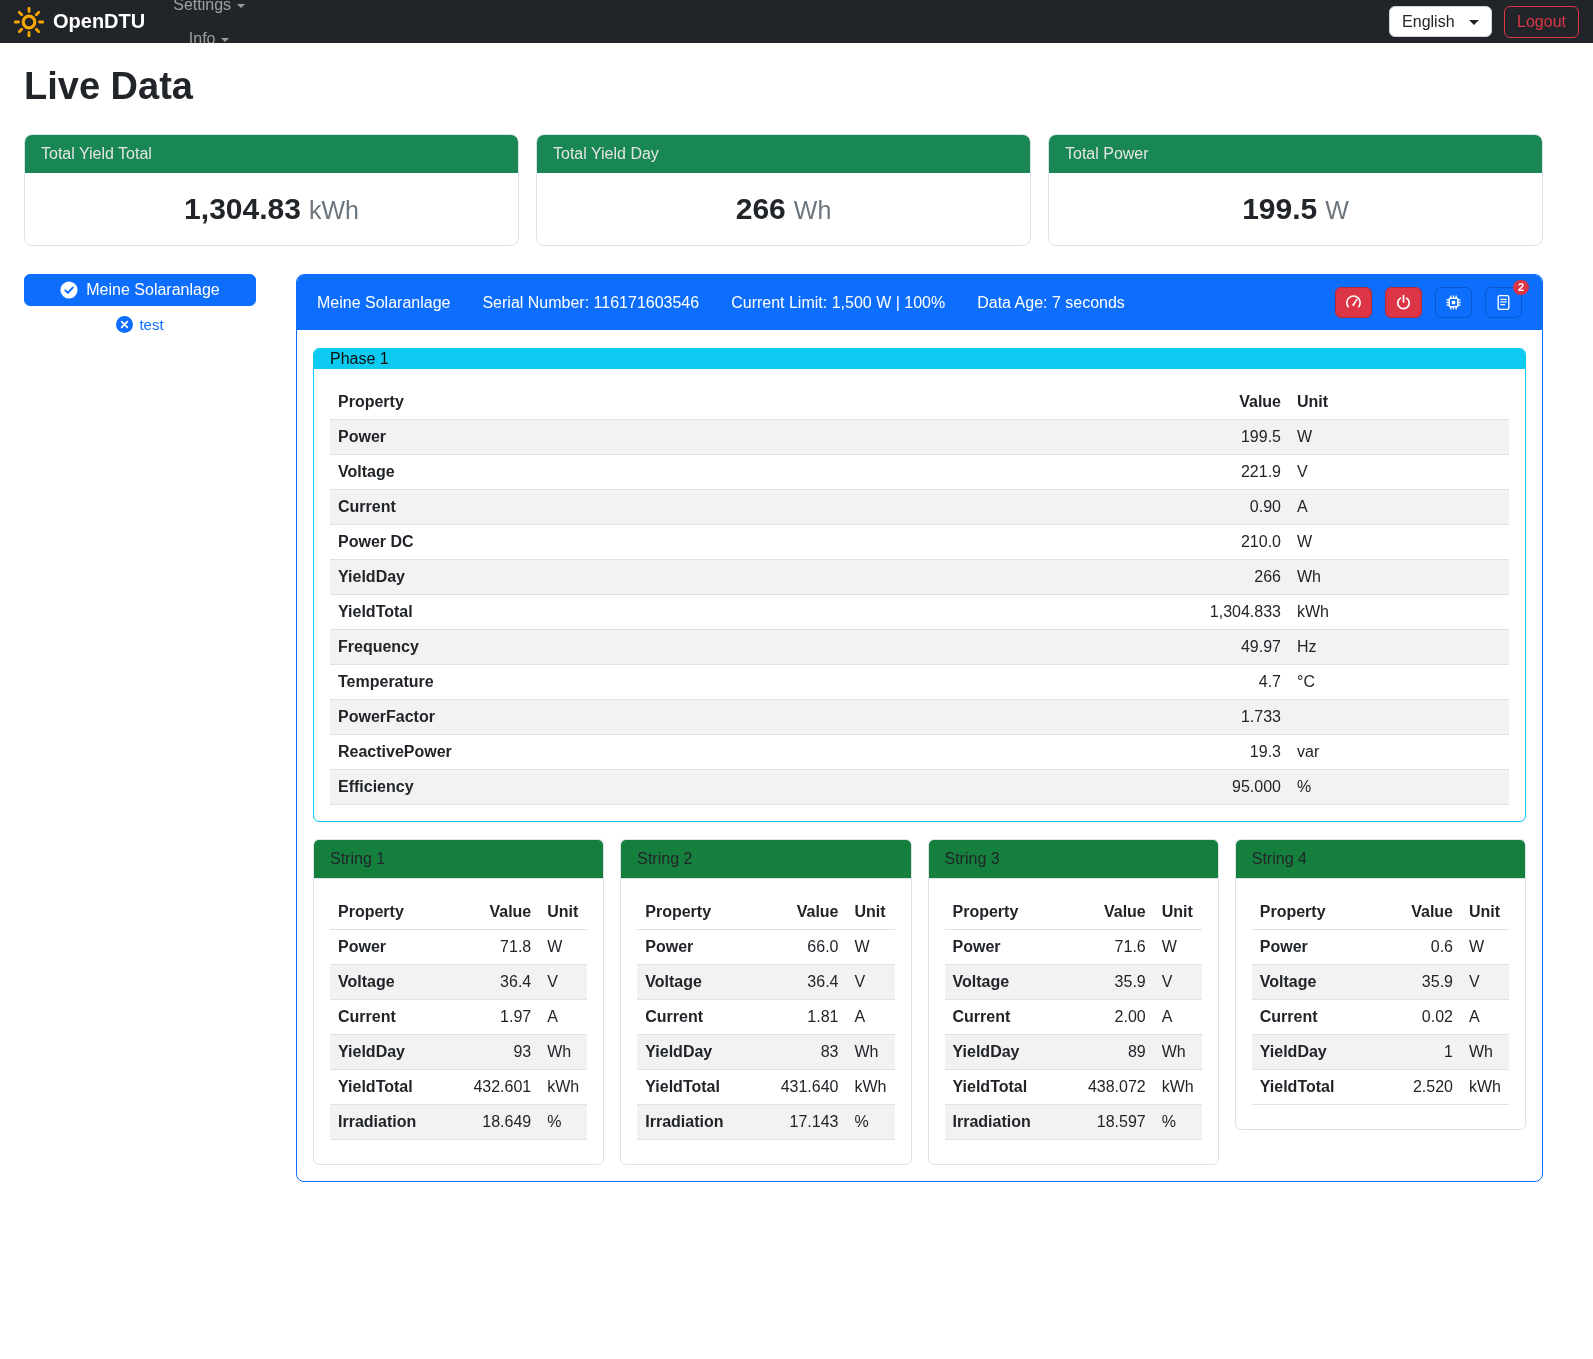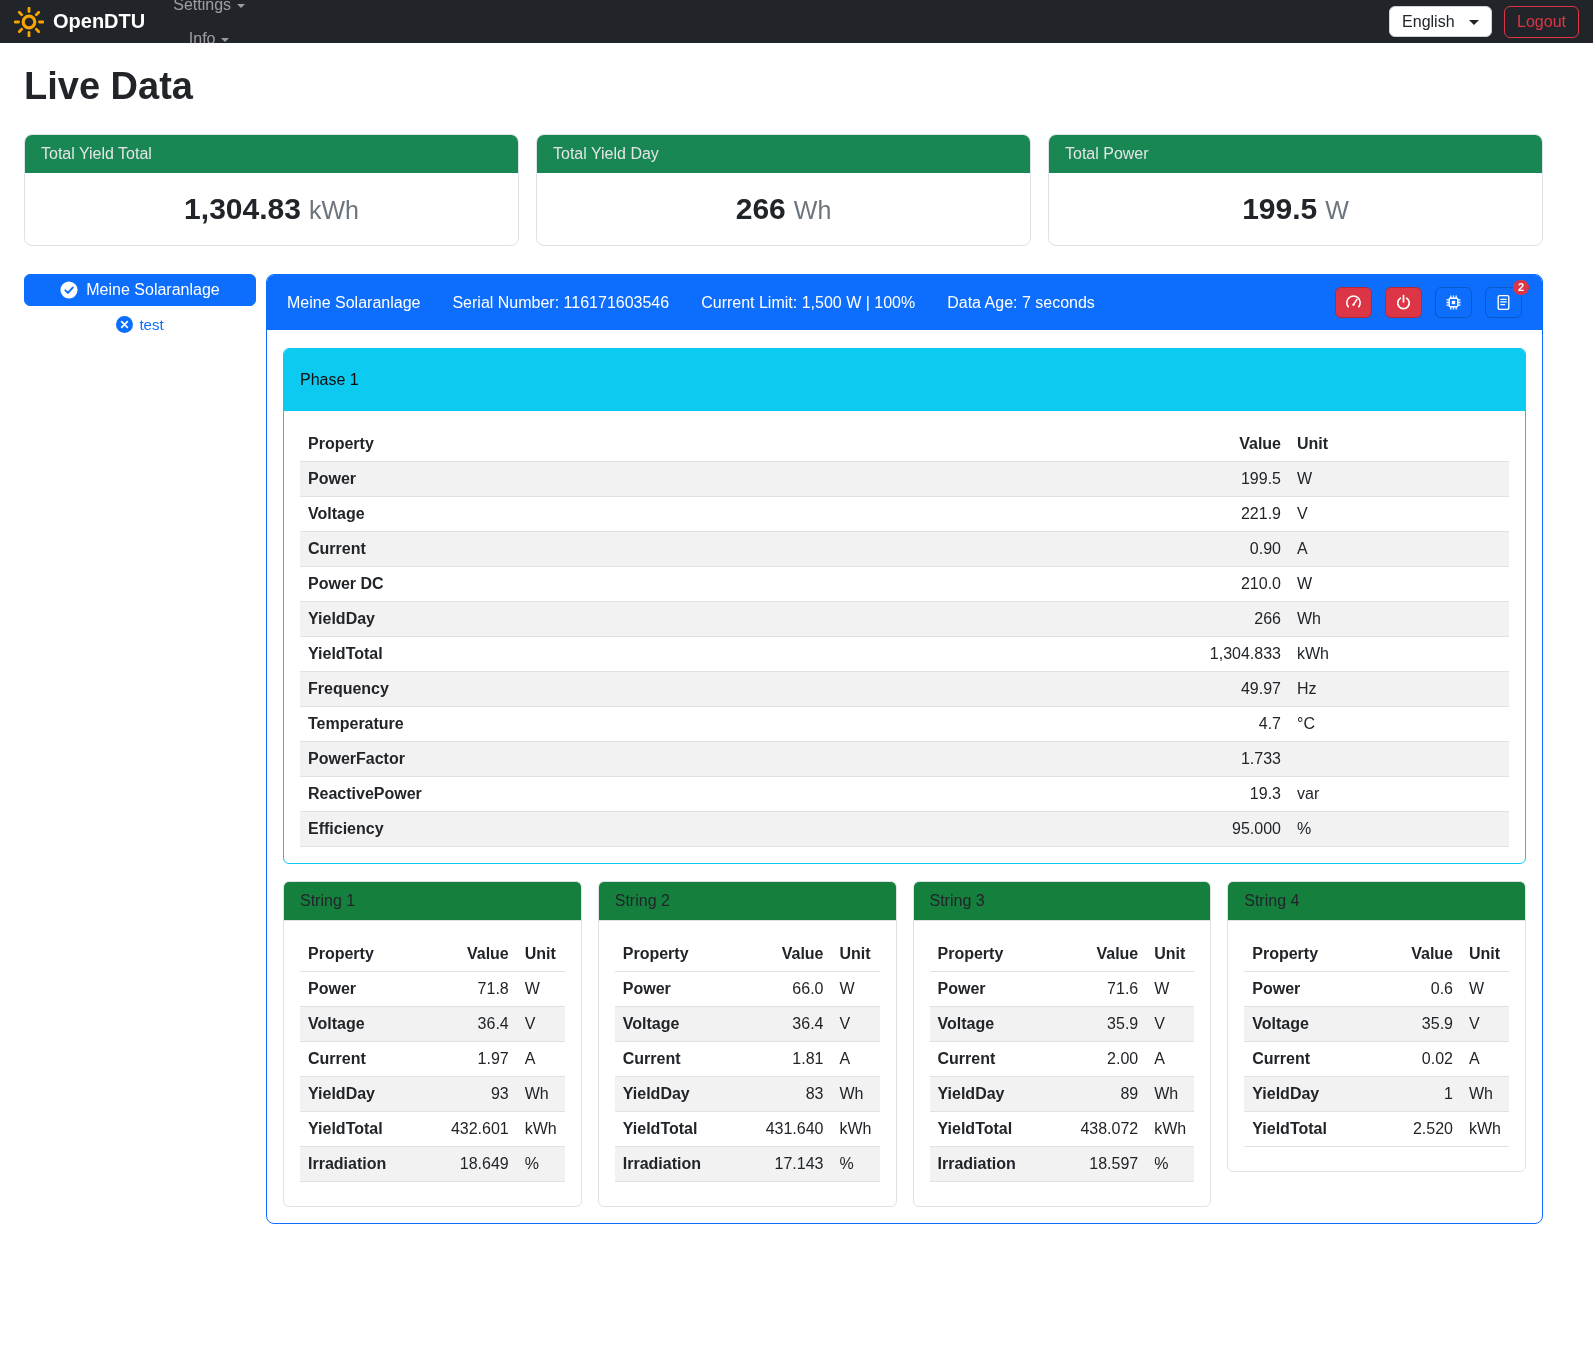--- a/index.html
+++ b/index.html
@@ -29,37 +29,37 @@
 
   
   .summary-grid{display:grid;grid-template-columns:repeat(3,1fr);gap:17px;margin-bottom:28px;}
   .scard{border:1px solid var(--border,#dee2e6);border-radius:8px;overflow:hidden;background:#fff;}
   .scard-header{background:var(--success,#198754);color:#e5e5e5;padding:10px 16px;font-size:16px;}
   .scard-body{padding:19px 16px;text-align:center;}
   .scard-value{font-size:30px;font-weight:700;color:var(--dark,#212529);}
   .scard-unit{font-size:25px;color:var(--muted,#6c757d);margin-left:8px;font-weight:400;}
 
   
-  .main-grid{display:grid;grid-template-columns:232px 1fr;gap:10px;align-items:start;}
+  .main-grid{display:grid;grid-template-columns:232px 1fr;gap:40px;align-items:start;}
   .inverter-btn{width:100%;display:flex;align-items:center;justify-content:center;gap:8px;background:var(--primary,#0d6efd);color:#fff;border:1px solid var(--primary,#0d6efd);border-radius:6px;padding:6px 12px;font-size:16px;font-family:inherit;cursor:pointer;}
   .inverter-test{margin-top:10px;display:flex;justify-content:center;align-items:center;gap:6px;color:var(--primary,#0d6efd);font-size:15px;cursor:pointer;}
 
   
   .panel{border:1px solid var(--primary,#0d6efd);border-radius:8px;background:#fff;overflow:hidden;}
   .panel-header{background:var(--primary,#0d6efd);color:#fff;display:flex;align-items:center;gap:32px;padding:12px 20px;font-size:16px;}
   .panel-actions{margin-left:auto;display:flex;gap:13px;}
   .icon-btn{width:37px;height:31px;border-radius:6px;display:flex;align-items:center;justify-content:center;color:#fff;cursor:pointer;position:relative;padding:0;}
   .icon-btn.red{background:var(--danger,#dc3545);border:1px solid #b02a37;}
   .icon-btn.blue{background:var(--primary,#0d6efd);border:1px solid #0a58ca;}
   .badge{position:absolute;top:-8px;right:-8px;background:var(--danger,#dc3545);color:#fff;font-size:11px;font-weight:700;padding:2px 5px;border-radius:9px;line-height:1;}
   .panel-body{padding:18px 16px 16px;}
 
   
   .phase-card{border:1px solid var(--info,#0dcaf0);border-radius:6px;overflow:hidden;margin-bottom:17px;background:#fff;}
-  .phase-header{background:var(--info,#0dcaf0);color:#0b0d0e;padding:22px 16px;font-size:16px;}
+  .phase-header{background:var(--info,#0dcaf0);color:#0b0d0e;padding:1px 16px;font-size:16px;}
   .phase-body{padding:16px;}
 
   
   table{width:100%;border-collapse:collapse;font-size:16px;}
   th,td{padding:8px;text-align:left;border-bottom:1px solid var(--border,#dee2e6);}
   thead th{font-weight:700;}
   .prop{font-weight:700;}
   .col-value{text-align:right;}
   .phase-table .col-unit{width:220px;}
   .string-table .col-unit{width:46px;}

